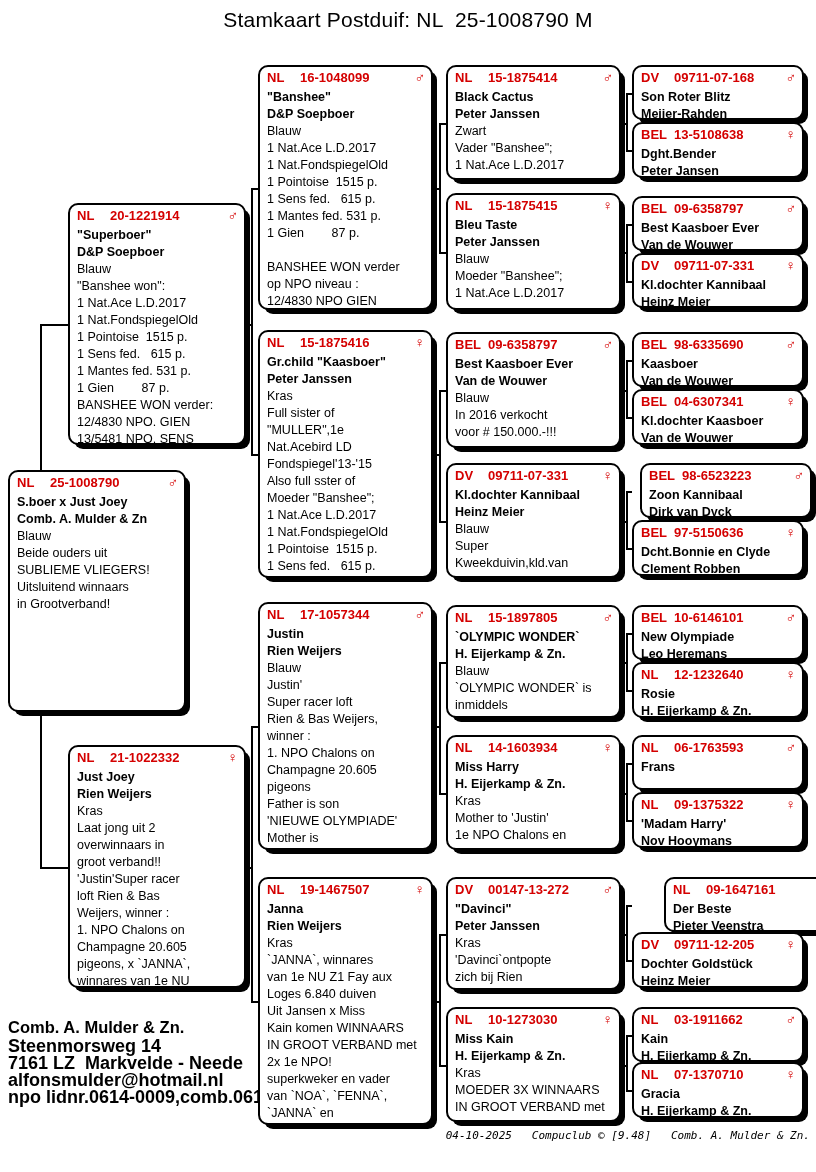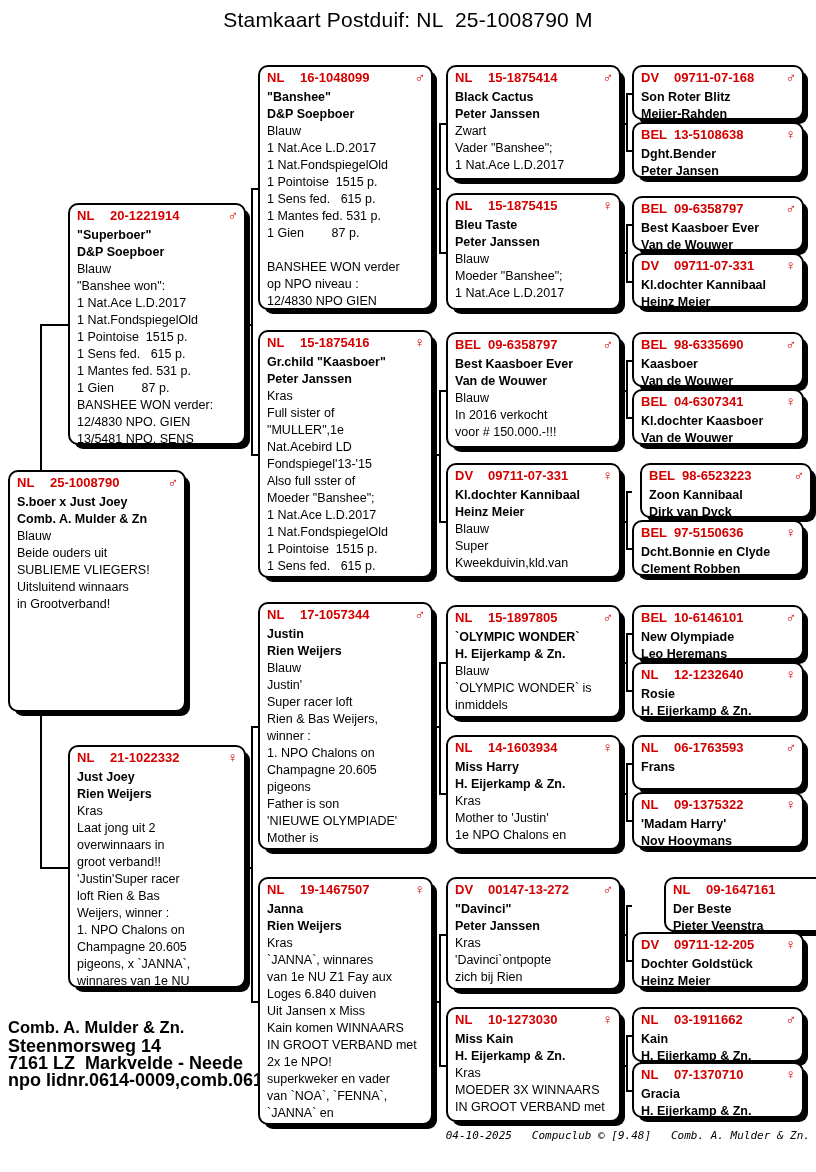--- a/index.html
+++ b/index.html
@@ -428,16 +428,17 @@
           <span class="sex">♀</span>
         </div>
         <div class="bname">Gracia</div>
         <div class="bname">H. Eijerkamp &amp; Zn.</div>
       </div>
     </div>
   <div id="footer-left">
     <div id="footer-company">Comb. A. Mulder &amp; Zn.</div>
     <div class="fline">Steenmorsweg 14</div>
     <div class="fline">7161 LZ  Markvelde - Neede</div>
+    <div class="fline">alfonsmulder@hotmail.nl</div>
     <div class="fline">npo lidnr.0614-0009,comb.0614-9001</div>
   </div>
   <div id="footer-right">04-10-2025   Compuclub © [9.48]   Comb. A. Mulder &amp; Zn.</div>
 </div>
 
 </body></html>

